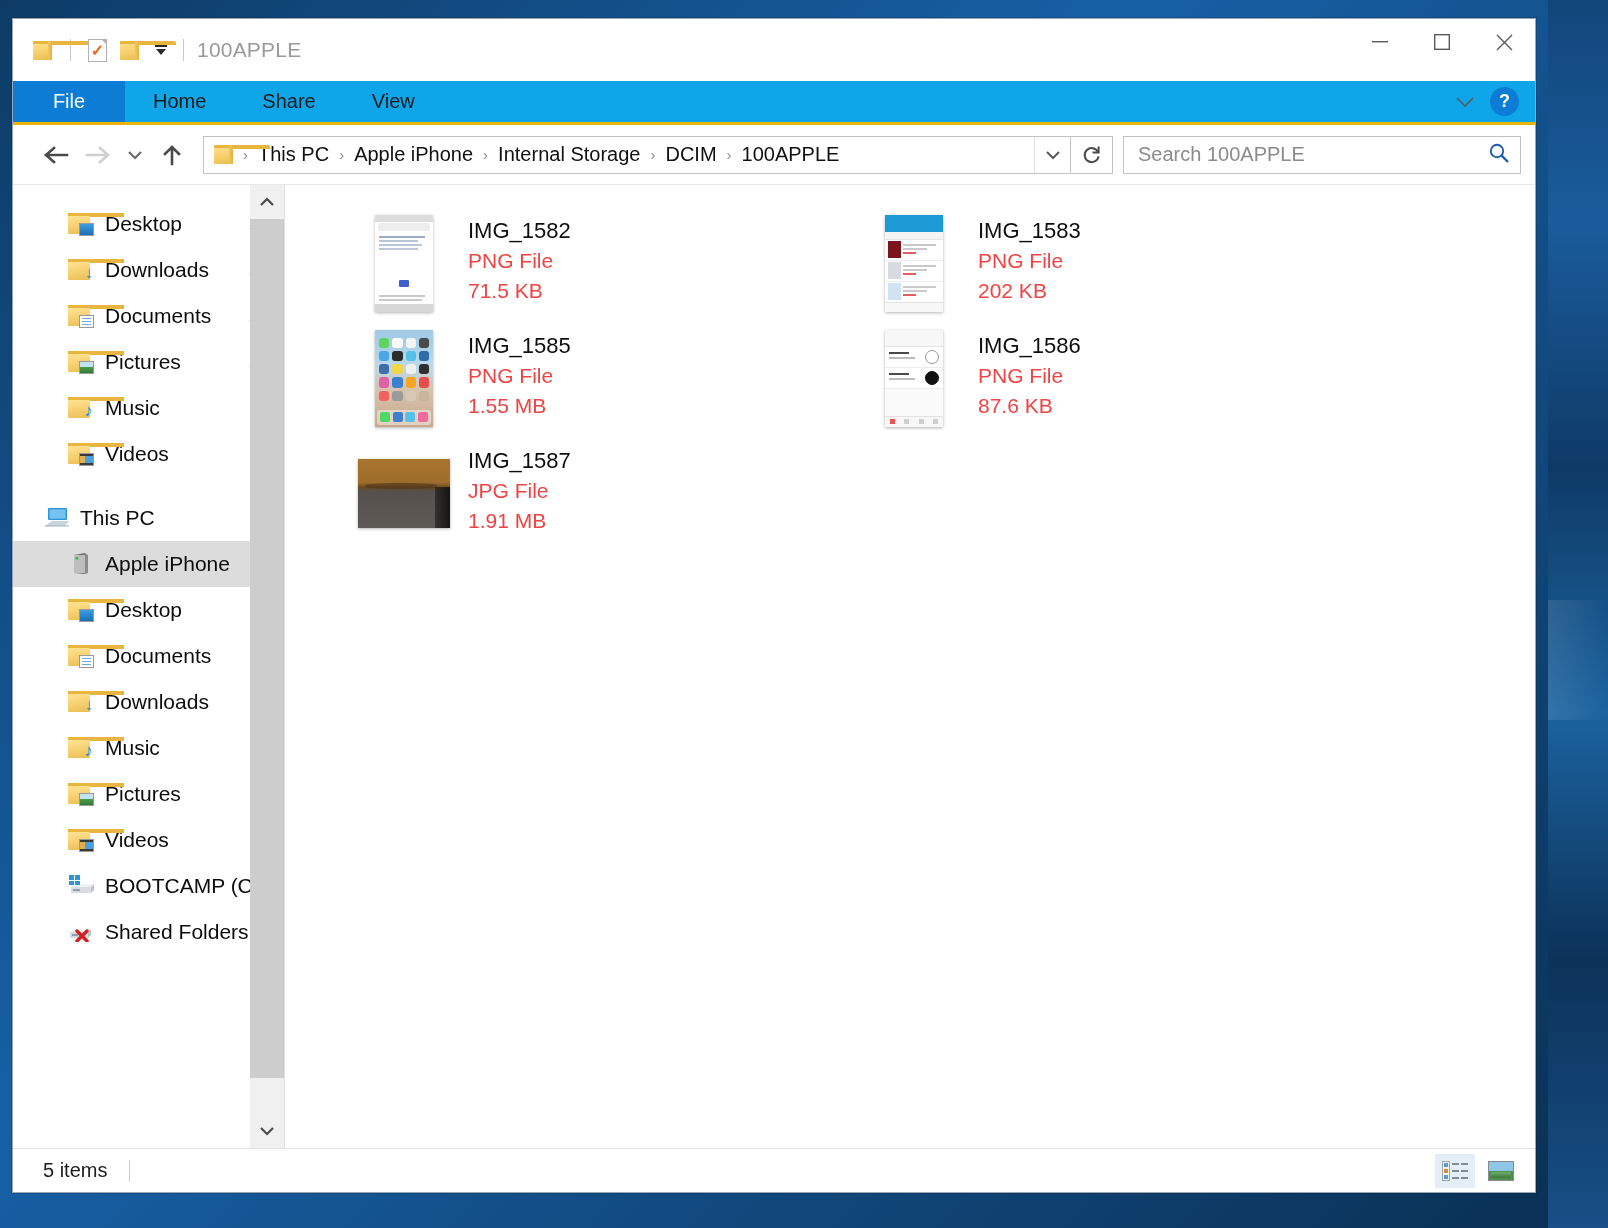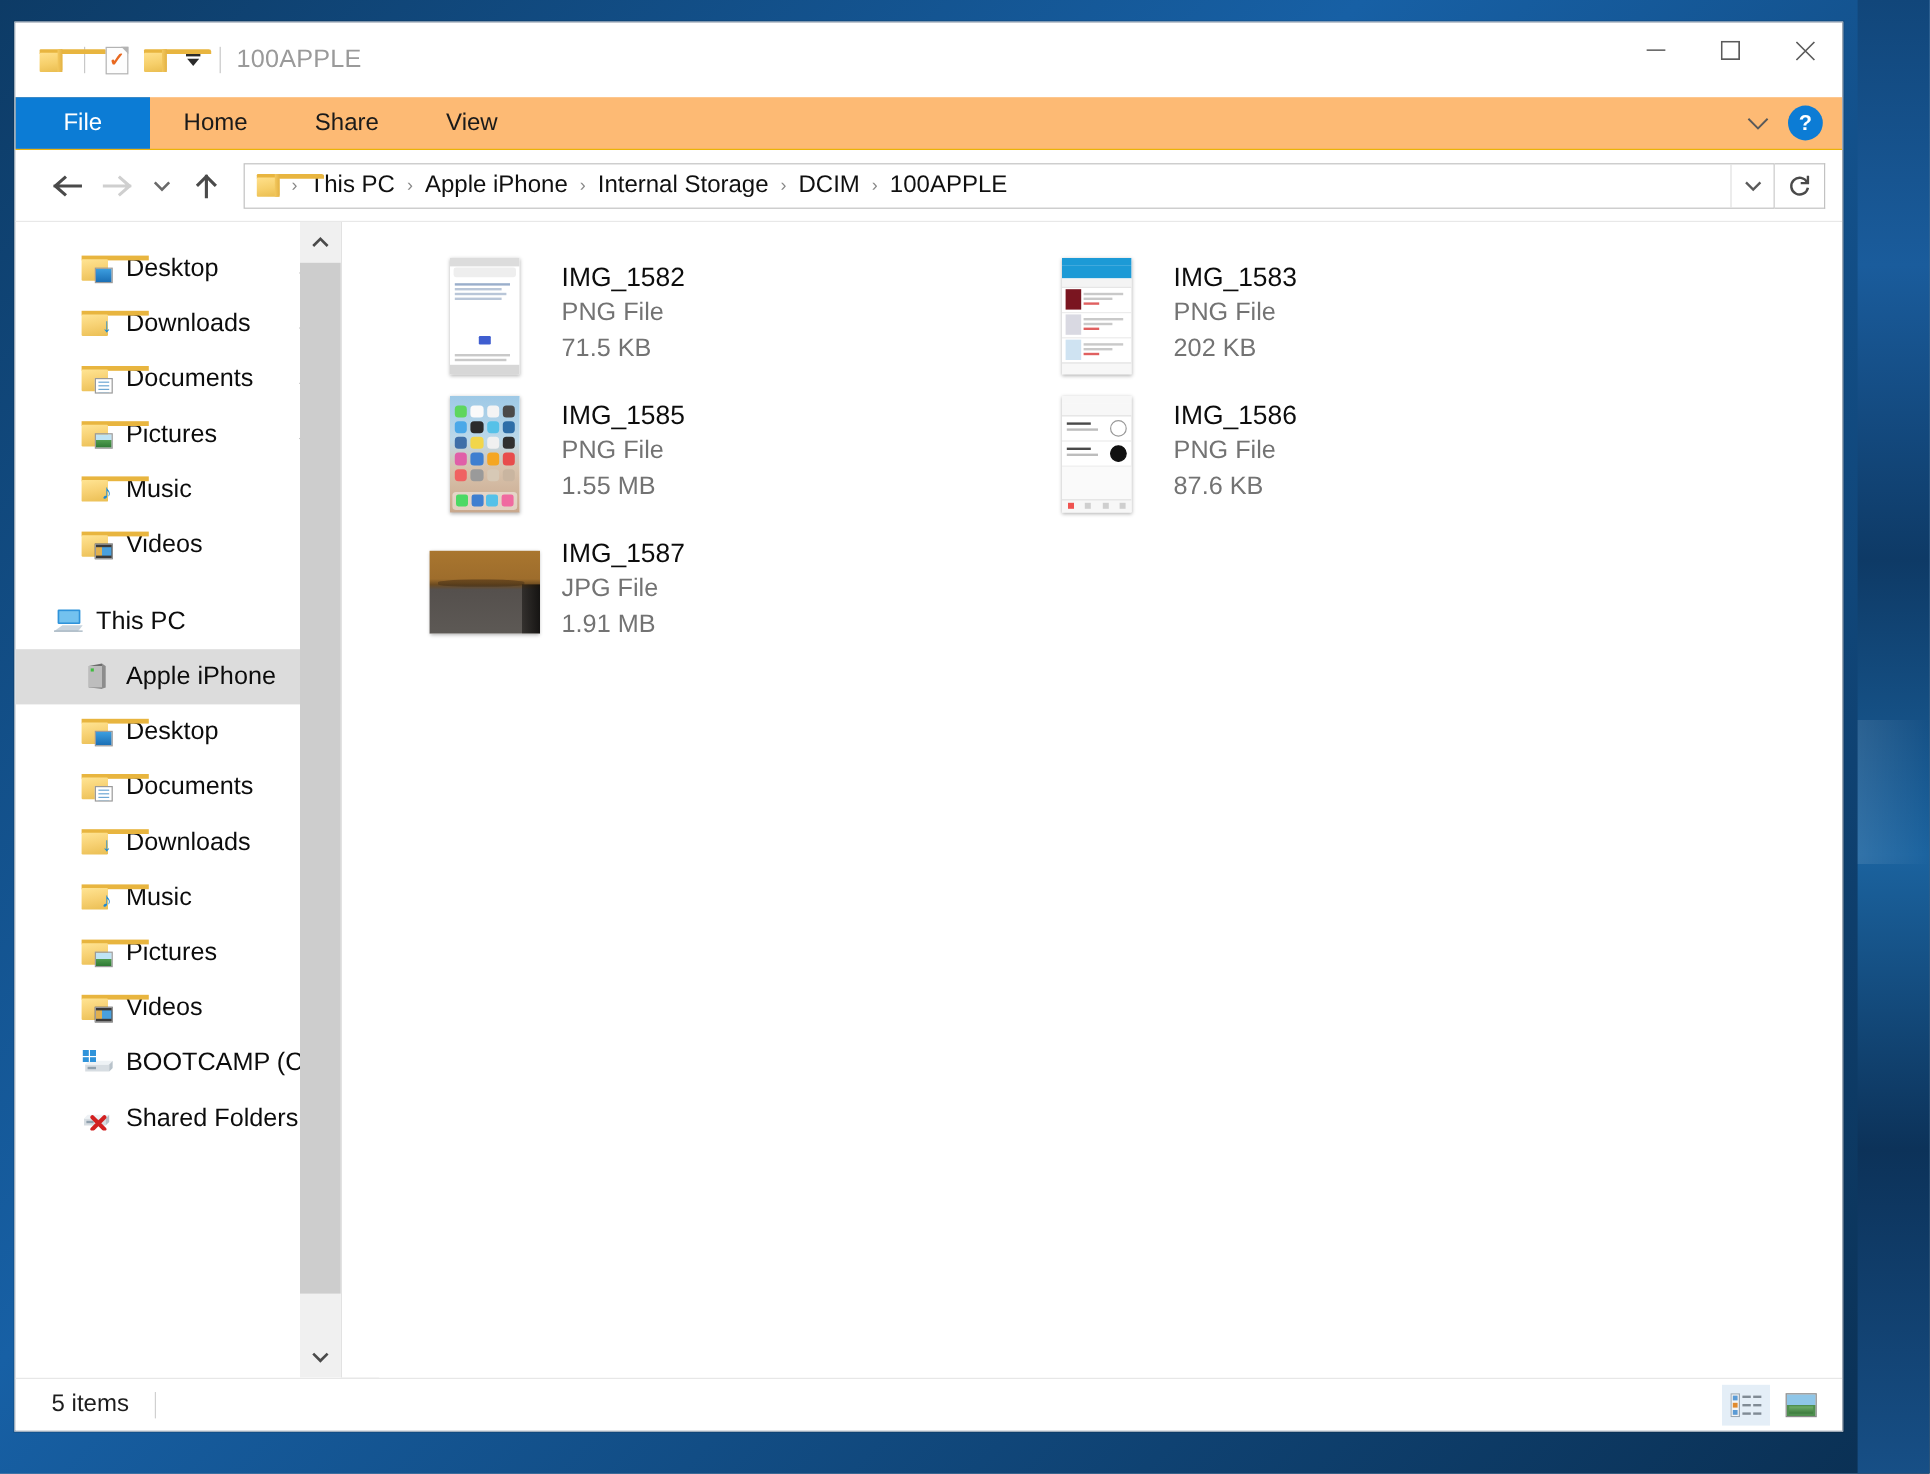--- a/index.html
+++ b/index.html
@@ -81,22 +81,22 @@
   }
   .doc-ico .chk {
     position: absolute; left: 2px; top: 4px; width: 14px; height: 14px;
     display: flex; align-items: center; justify-content: center;
     color: #e8681f; font-size: 16px; font-weight: bold; line-height: 1;
   }
 
   
   .ribbon {
     height: 44px; display: flex; align-items: stretch;
-    border-bottom: 1px solid #eab308; position: relative; flex: none;
-    background: #fdba74;
+    border-bottom: 3px solid #eab308; position: relative; flex: none;
+    background: #0ea5e9;
   }
   .tab {
     display: flex; align-items: center; justify-content: center;
     padding: 0 28px; font-size: 20px; color: #1a1a1a; cursor: default;
   }
   .tab.file {
     background: #0c7cd5; color: #ffffff; min-width: 112px; font-size: 20px;
   }
   .ribbon-right { margin-left: auto; display: flex; align-items: center; gap: 6px; padding-right: 16px; }
   .chev-btn { width: 38px; height: 36px; display: flex; align-items: center; justify-content: center; }
@@ -246,21 +246,21 @@
     display: flex; align-items: center; justify-content: center;
   }
   .thumb {
     box-shadow: 0 1px 3px rgba(0,0,0,.30);
     background: #fff; overflow: hidden; position: relative;
   }
   .thumb.portrait { width: 58px; height: 97px; }
   .thumb.landscape { width: 92px; height: 69px; }
   .tile-meta { padding-top: 2px; min-width: 0; }
   .tile-name { font-size: 22px; color: #0d0d0d; line-height: 1.42; white-space: nowrap; }
-  .tile-type, .tile-size { font-size: 21px; color: #737373; line-height: 1.42; }
+  .tile-type, .tile-size { font-size: 21px; color: #ef4444; line-height: 1.42; }
 
   
   .t-safari { background: #fff; }
   .t-safari .bar-top { height: 7px; background: #dcdcdc; }
   .t-safari .url { height: 8px; margin: 1px 3px; background: #eeeeee; border-radius: 2px; }
   .t-safari .lines { padding: 4px 4px 0; }
   .t-safari .ln { height: 2px; background: #b9c6d8; margin-bottom: 2px; }
   .t-safari .ln.l1 { width: 92%; background: #9aaecb; }
   .t-safari .ln.l2 { width: 78%; }
   .t-safari .ln.l3 { width: 85%; }
@@ -492,20 +492,29 @@
       </span>
     </div>
 
     <div class="refresh-btn">
       <svg width="21" height="21" viewBox="0 0 21 21">
         <path d="M17 8 A7 7 0 1 0 17.6 12.4" stroke="#4a4a4a" stroke-width="2" fill="none"></path>
         <path d="M17.6 2.5 L17.6 8.6 L11.6 8.6" stroke="#4a4a4a" stroke-width="2" fill="none"></path>
       </svg>
     </div>
 
+    <div class="searchbox">
+      <input placeholder="Search 100APPLE" style="">
+      <span>
+        <svg width="22" height="22" viewBox="0 0 22 22">
+          <circle cx="9" cy="9" r="6.2" stroke="#1b5fa8" stroke-width="1.9" fill="none"></circle>
+          <path d="M13.6 13.6 L20 20" stroke="#1b5fa8" stroke-width="2.4" fill="none"></path>
+        </svg>
+      </span>
+    </div>
   </div>
 
   <div class="body-area">
 
     <div class="sidebar">
       <div class="nav-list">
 
 
         <div class="nav-item lvl1">
           <span class="nav-ico">

